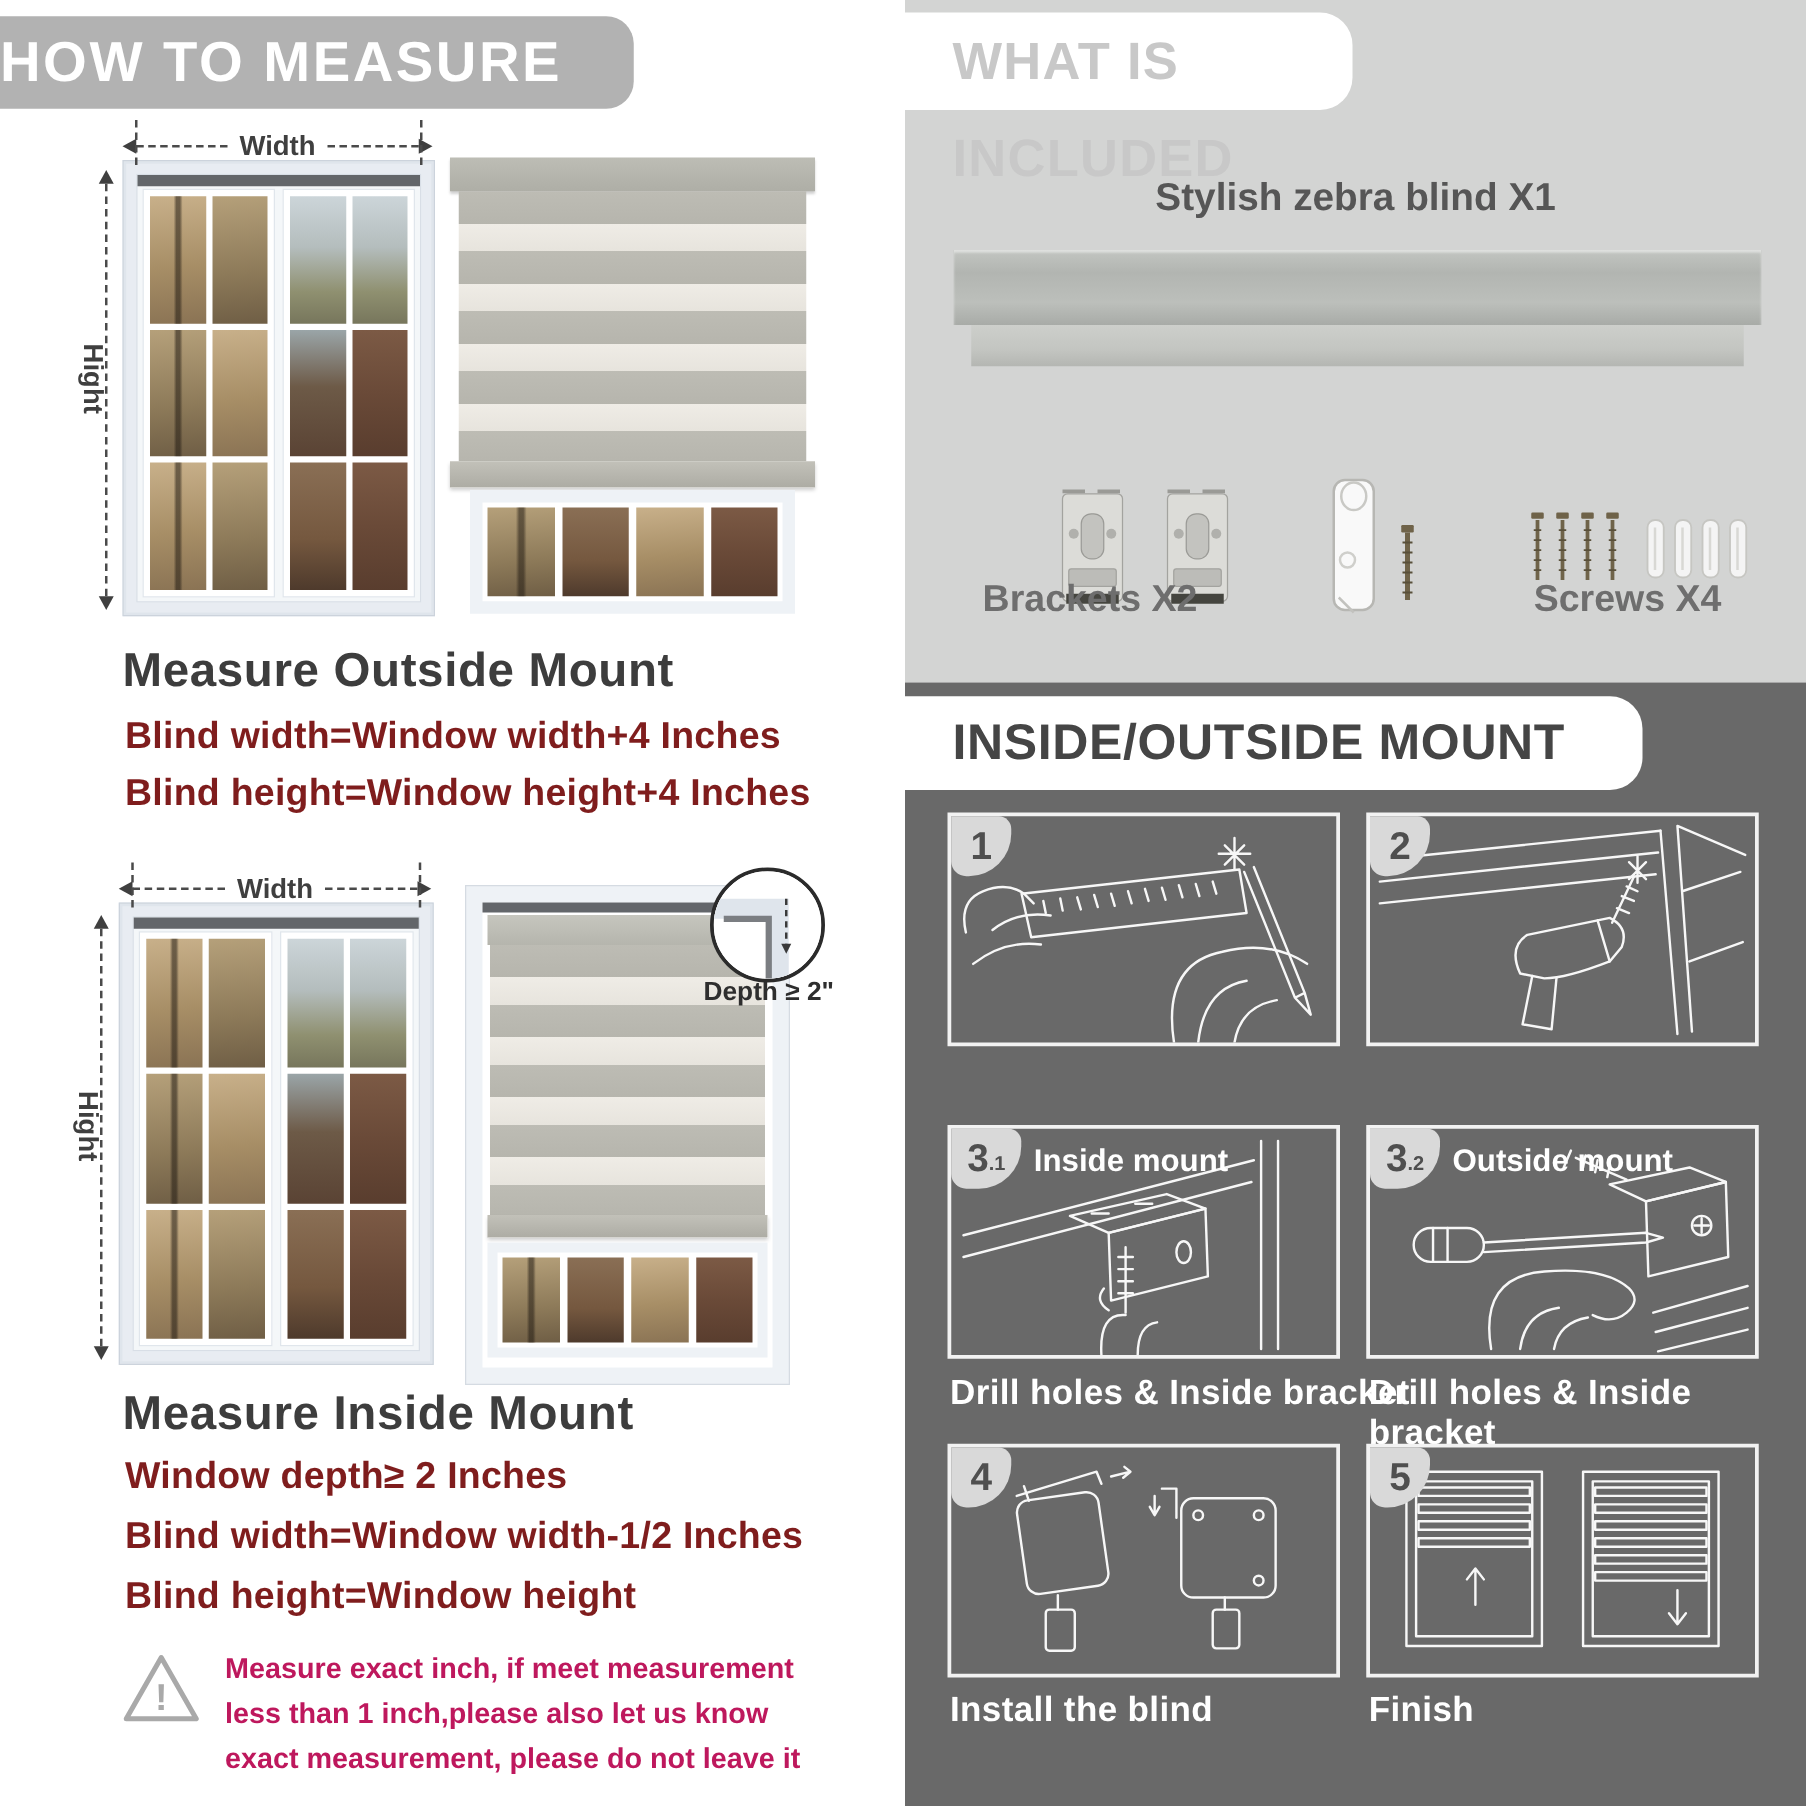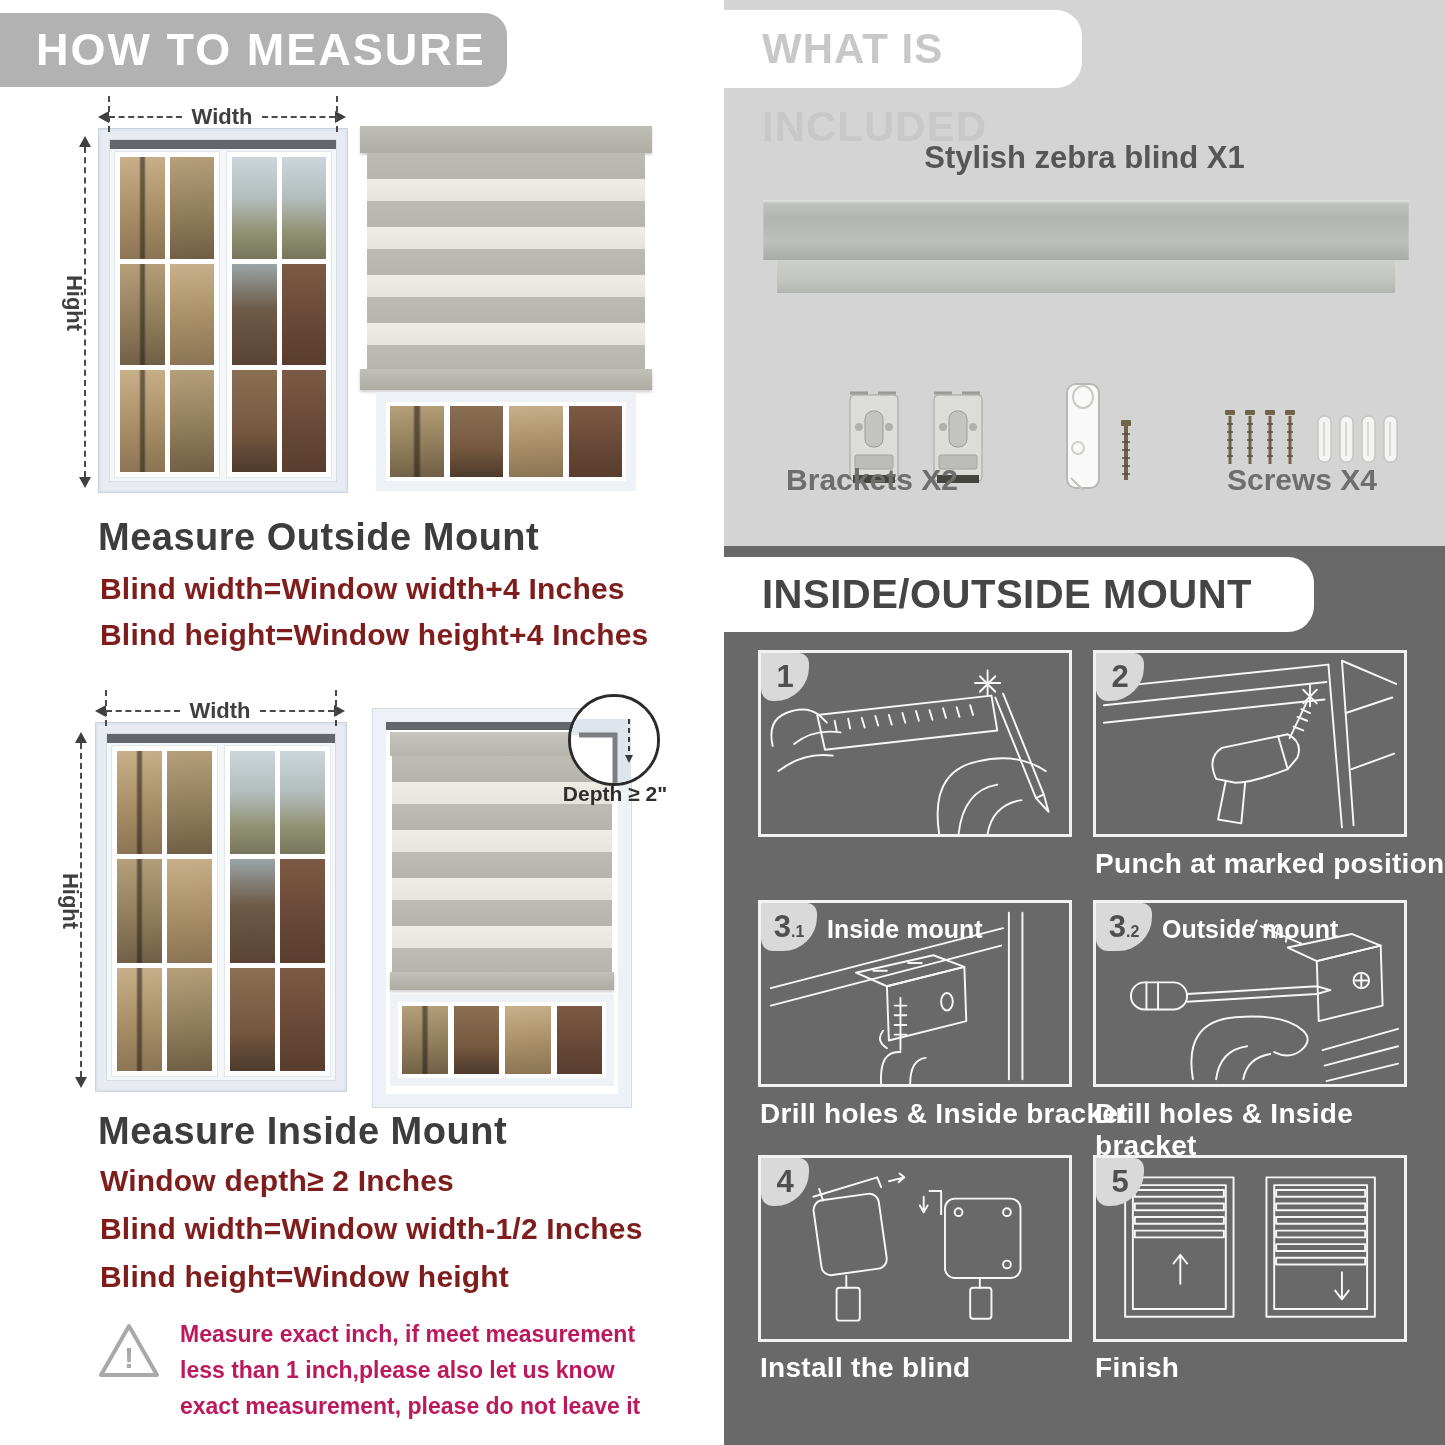--- a/index.html
+++ b/index.html
@@ -3,21 +3,21 @@
 <meta charset="utf-8">
 <style>
   html,body{margin:0;padding:0;background:#fff;}
   #canvas{position:relative;width:1445px;height:1445px;background:#ffffff;overflow:hidden;
           font-family:"Liberation Sans",sans-serif;-webkit-font-smoothing:antialiased;}
   .abs{position:absolute;}
 
   
   .left-header{left:0;top:13px;width:507px;height:74px;background:#b2b2b2;
                border-radius:0 22px 22px 0;color:#fff;font-weight:bold;font-size:45px;
-               line-height:74px;padding-left:36px;letter-spacing:2px;box-sizing:border-box;}
+               line-height:74px;letter-spacing:2px;box-sizing:border-box;}
   .sec-title{font-weight:bold;font-size:38px;color:#3d3d3d;letter-spacing:.5px;}
   .sec-line{font-weight:bold;font-size:30px;color:#7f1d1d;letter-spacing:.2px;}
 
   
   .window-fig{background:#e8ecf2;border:1px solid #ccd3dc;box-shadow:inset 0 0 0 2px #dfe5ec;}
   .win-frame{position:absolute;inset:10px;background:#f4f7f9;border:1px solid #d8dee6;}
   .win-track{position:absolute;top:11px;left:11px;right:11px;height:9px;background:#63666a;}
   .sash{position:absolute;top:22px;bottom:14px;background:#fff;border:1px solid #e0e6ec;
         display:grid;grid-template-columns:1fr 1fr;grid-template-rows:1fr 1fr 1fr;gap:5px;padding:5px;box-sizing:border-box;}
   .sash.sl{left:15px;width:calc(50% - 18px);}
@@ -316,21 +316,20 @@
       <path d="M132 132 L124 172 L148 176 L152 134"></path>
       <path d="M186 86 L196 120 M198 88 L216 50"></path>
       <path d="M202 76 l10 4 M206 66 l10 4 M210 58 l9 4"></path>
       <path d="M212 38 l14 14 M226 38 l-14 14 M219 33 v22"></path>
     </svg>
     <div class="step-badge">
       <span>2</span>
         <span class="sub"></span>
     </div>
   </div>
-  <div class="abs step-caption" style="left:1095px;top:848px;">Punch at  marked position</div>
 
   <div class="abs step-panel" style="left:758px;top:900px;">
     <svg class="lineart" viewBox="0 0 314 187">
       <path d="M8 88 L248 26 M8 106 L246 44"></path>
       <path d="M254 10 V182 M268 10 V182"></path>
       <path d="M96 72 L176 54 L208 66 L128 86 Z"></path>
       <path d="M128 86 L208 66 L210 122 L130 142 Z"></path>
       <path d="M114 70 h14 M150 62 h14"></path>
       <ellipse cx="190" cy="102" rx="6" ry="9"></ellipse>
       <path d="M142 98 V152 M136 106 h12 M136 116 h12 M136 126 h12 M136 136 h12"></path>

